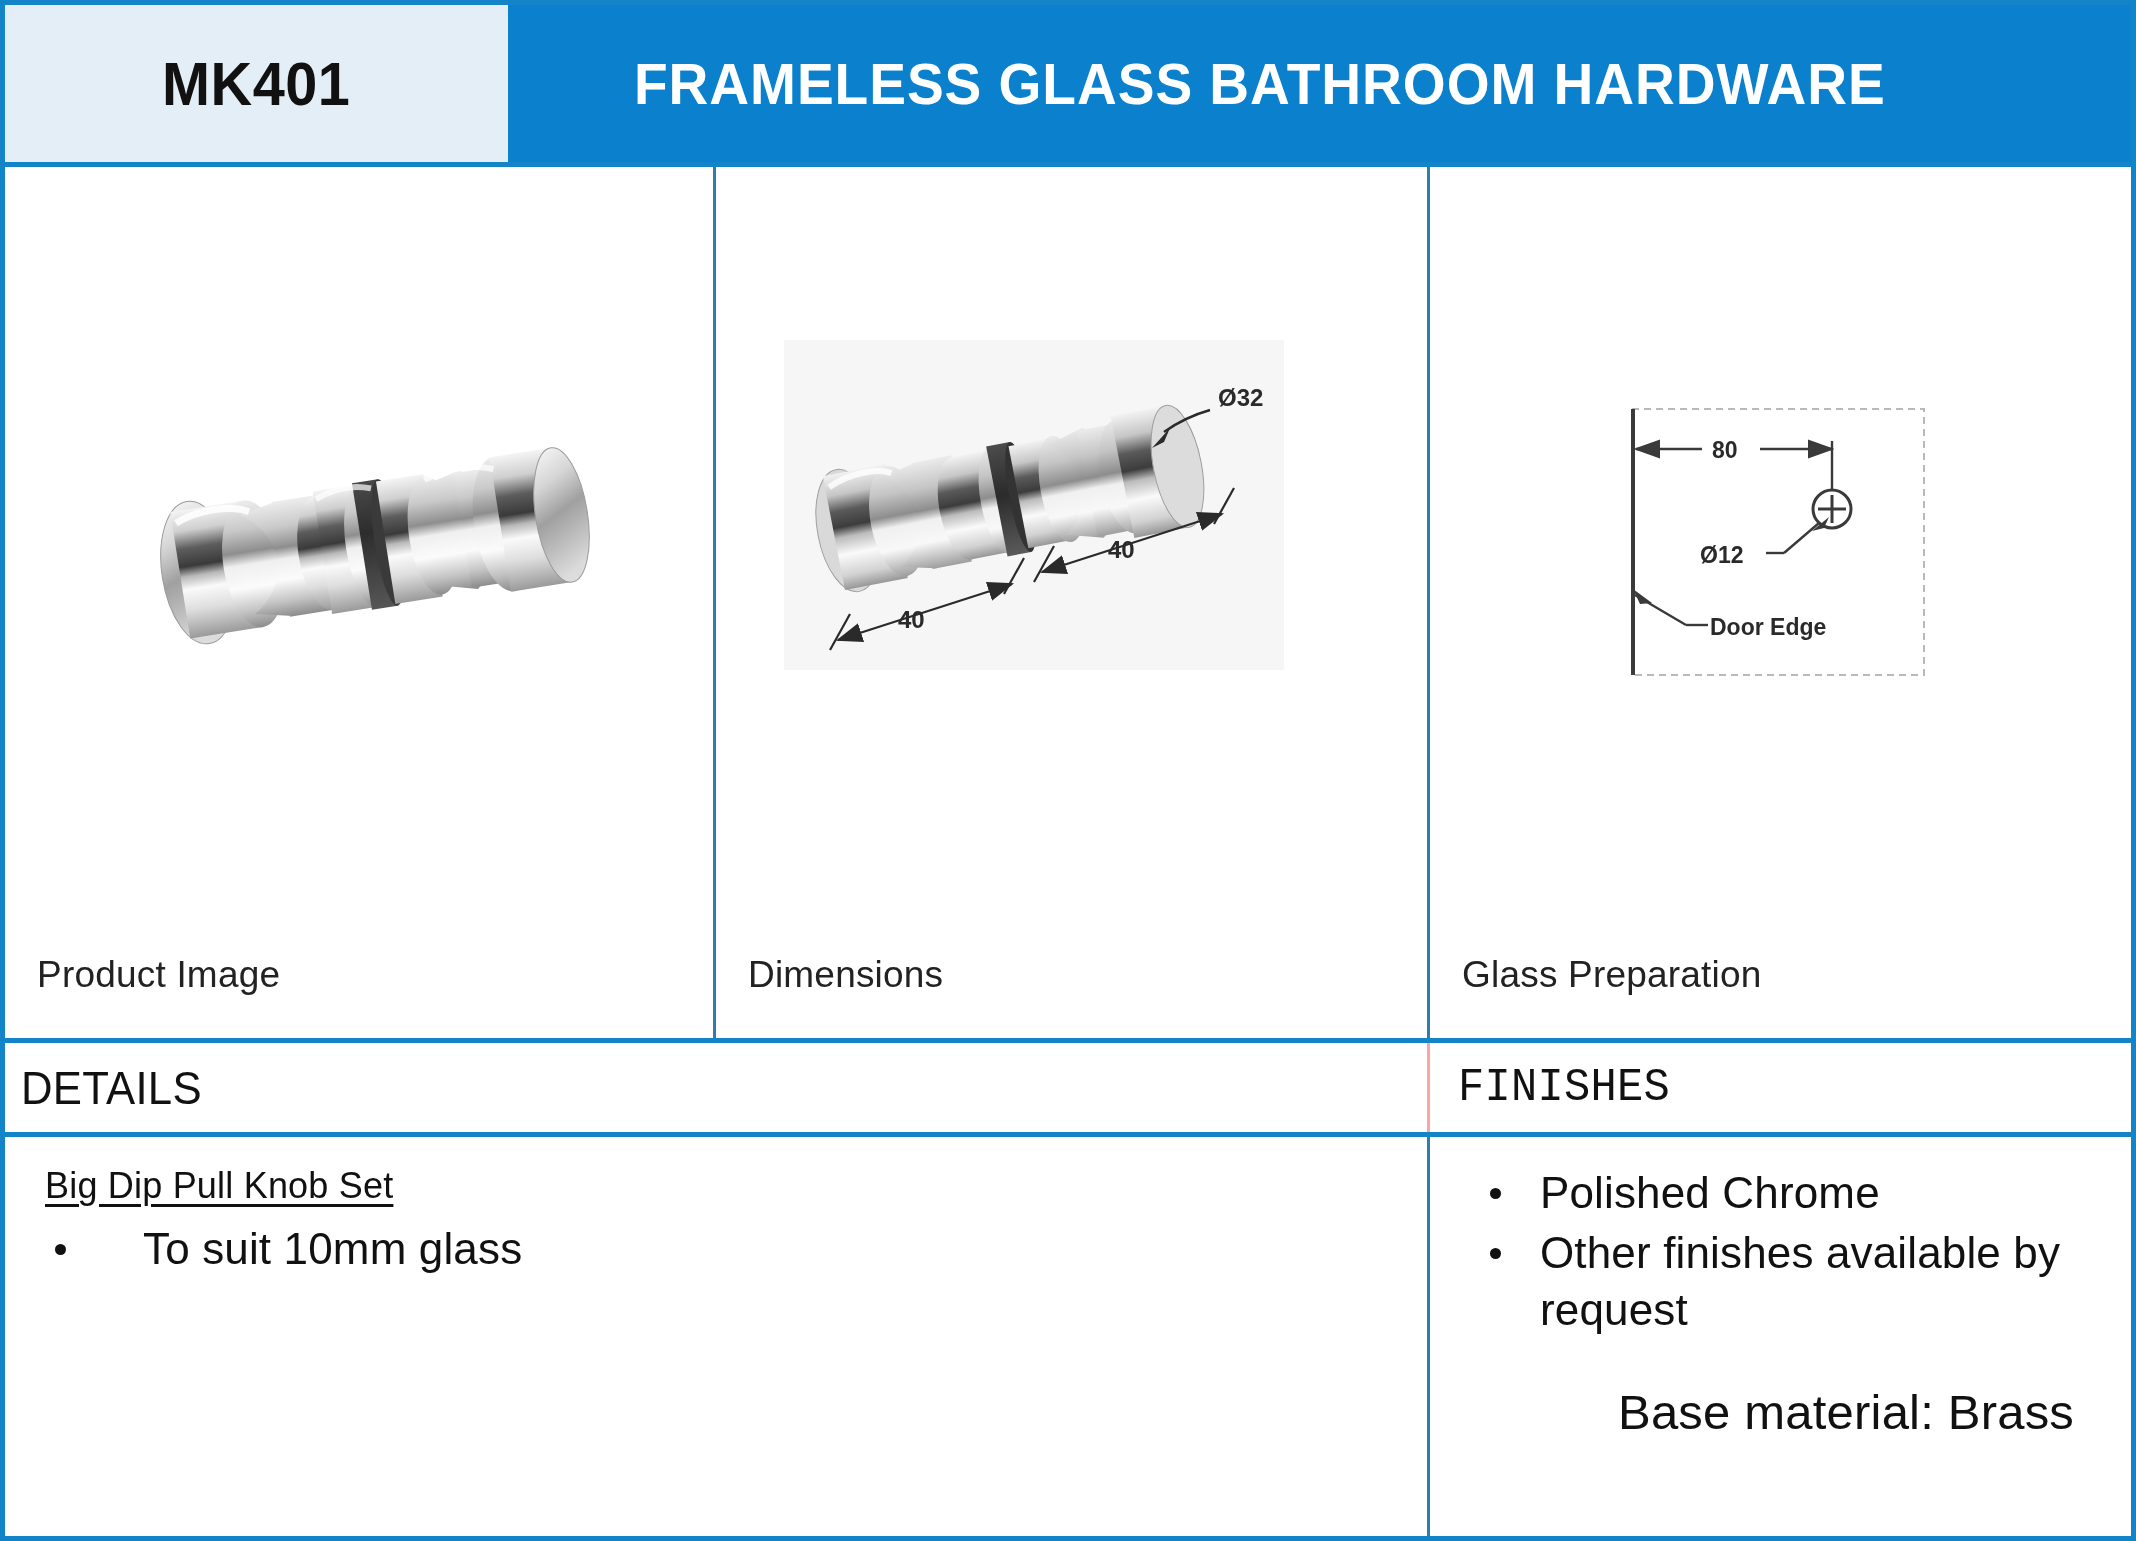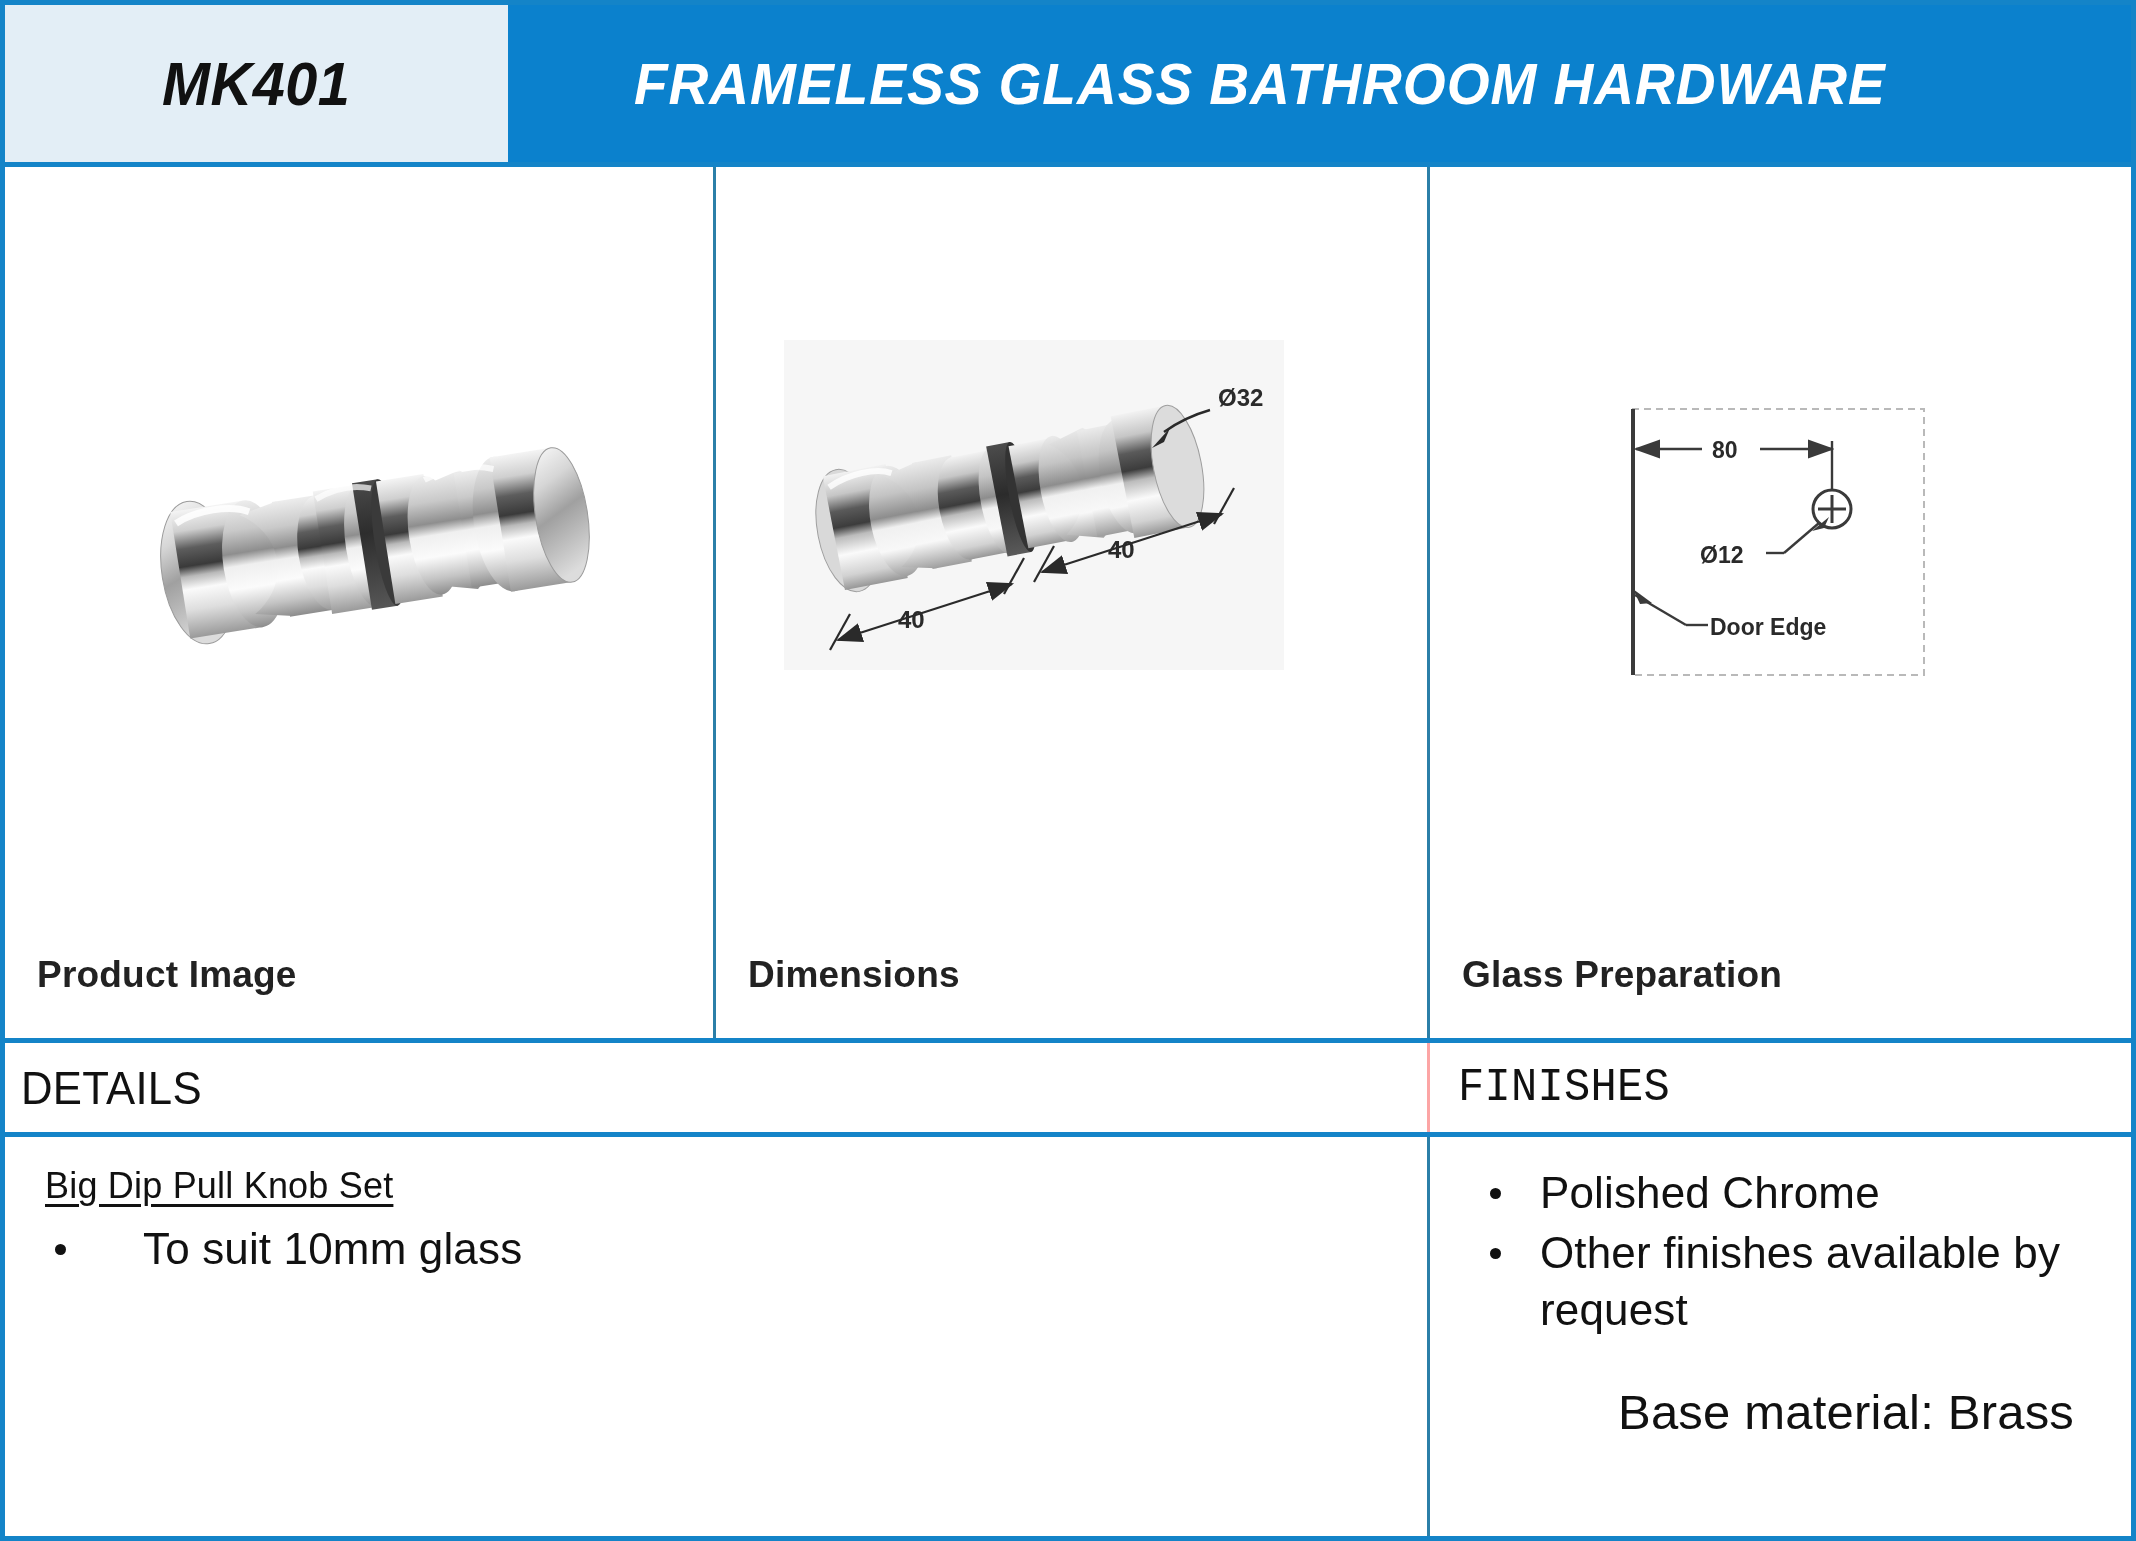--- a/index.html
+++ b/index.html
@@ -30,21 +30,20 @@
     width: 2136px;
     height: 167px;
     box-sizing: border-box;
     border-top: 5px solid #1484c8;
     border-left: 5px solid #1484c8;
     border-right: 5px solid #1484c8;
     border-bottom: 5px solid #1484c8;
     background: #0b81cd;
     display: flex;
     align-items: stretch;
-    font-style: italic;
   }
   .header-code {
     width: 503px;
     flex: 0 0 503px;
     background: #e3eef6;
     display: flex;
     align-items: center;
     justify-content: center;
     box-sizing: border-box;
   }
@@ -108,21 +107,20 @@
     display: flex;
     align-items: center;
     justify-content: center;
   }
   .cell-caption {
     flex: 0 0 auto;
     font-size: 37px;
     color: #222222;
     padding: 0 16px 42px 32px;
     letter-spacing: 0.2px;
-    font-weight: bold;
   }
 
   .knob-svg { display: block; }
 
   
   .sec-head-row {
     position: absolute;
     left: 0;
     top: 1043px;
     width: 2136px;

